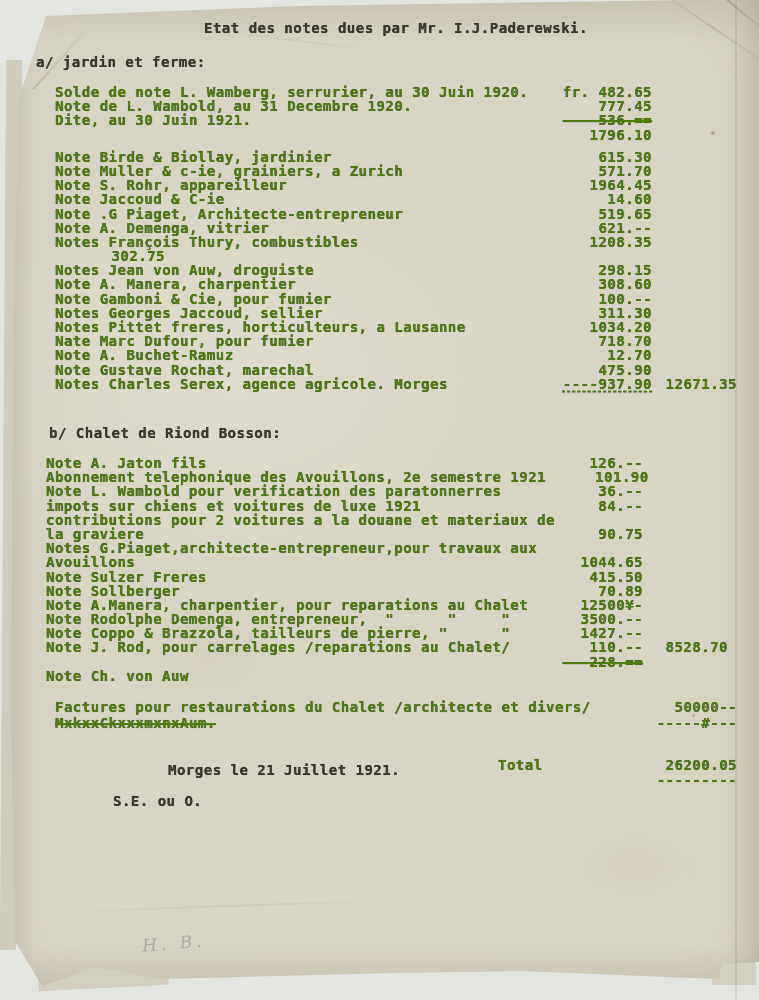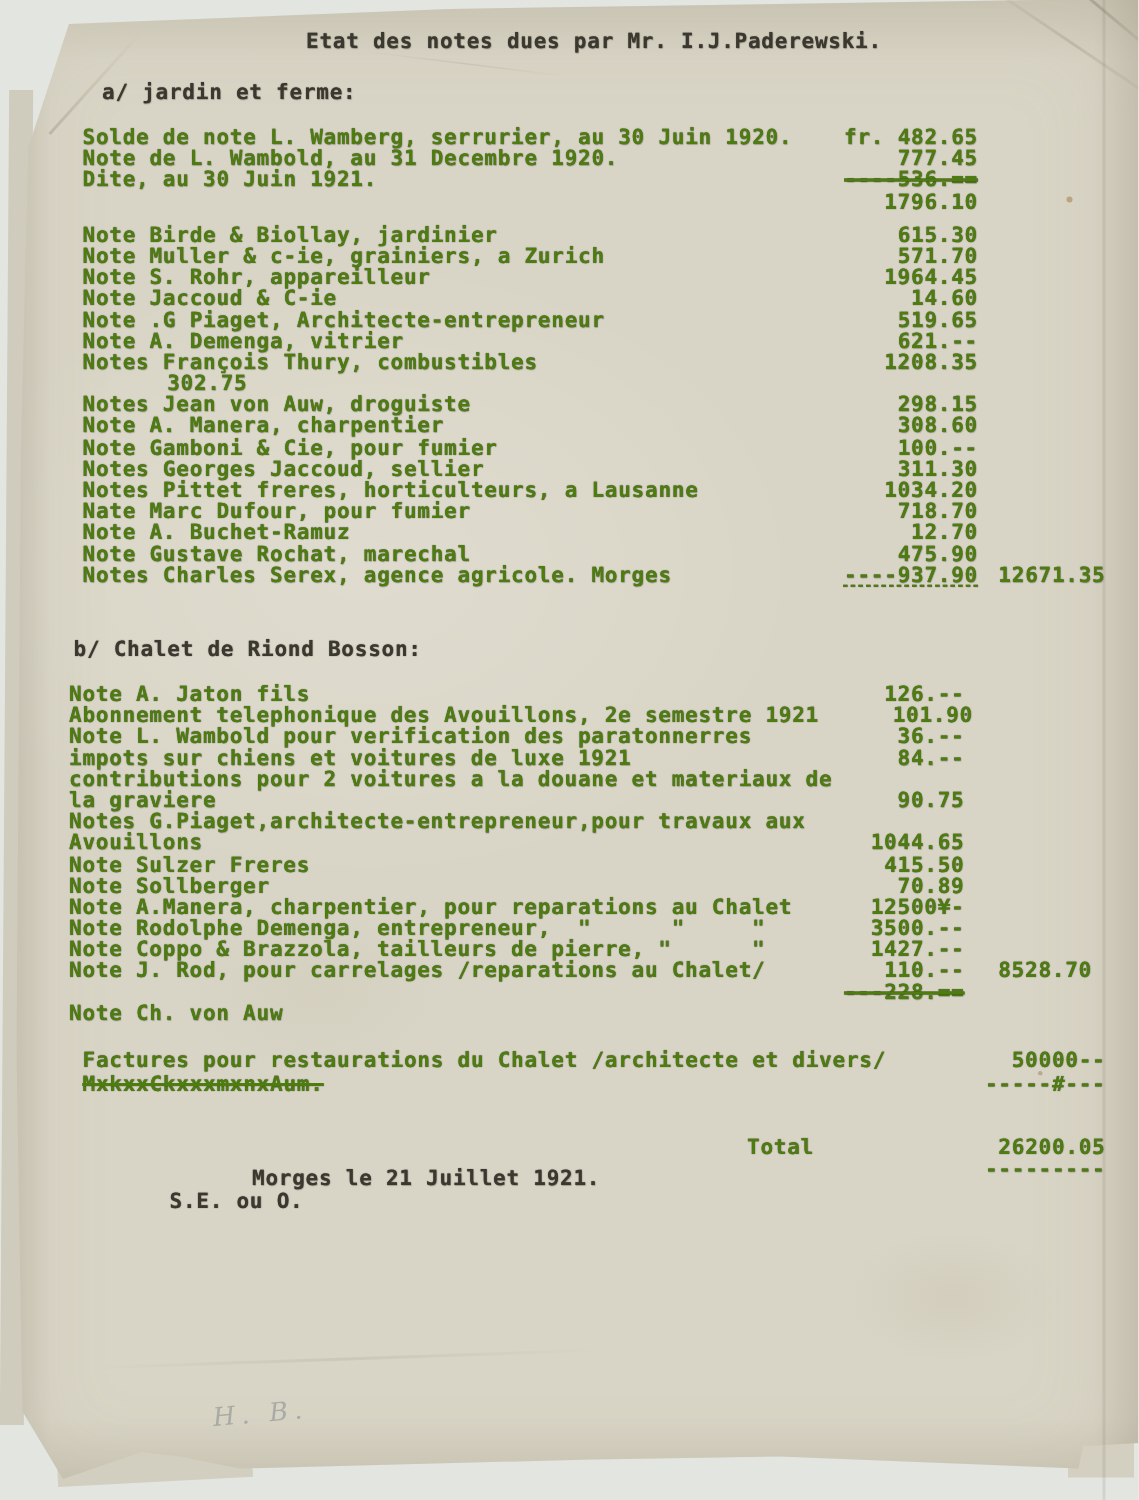--- a/index.html
+++ b/index.html
@@ -78,21 +78,21 @@
   <div class="crease" style="left:18px;top:55px;width:90px;height:1.6px;background:linear-gradient(90deg,rgba(118,110,90,.28),rgba(118,110,90,0));transform:rotate(-48deg);"></div>
   <div class="crease" style="left:240px;top:42px;width:140px;height:1.4px;background:linear-gradient(90deg,rgba(118,110,90,0),rgba(118,110,90,.14),rgba(118,110,90,0));transform:rotate(7deg);"></div>
   <div class="crease" style="left:60px;top:905px;width:340px;height:1.6px;background:linear-gradient(90deg,rgba(118,110,90,0),rgba(118,110,90,.13),rgba(118,110,90,0));transform:rotate(-2deg);"></div>
   <div class="stain" style="left:711px;top:131px;width:4px;height:4px;background:rgba(160,118,66,.5);"></div>
   <div class="stain" style="left:692px;top:714px;width:3px;height:3px;background:rgba(160,118,66,.45);"></div>
   <div class="stain" style="left:560px;top:820px;width:150px;height:90px;background:radial-gradient(rgba(150,140,110,.10),rgba(150,140,110,0) 70%);"></div>
   <div class="stain" style="left:120px;top:600px;width:180px;height:120px;background:radial-gradient(rgba(150,140,110,.07),rgba(150,140,110,0) 70%);"></div>
 
   <div class="type" style="left:204px;top:21px;">Etat des notes dues par Mr. I.J.Paderewski.</div>
 
-  <div class="type" style="left:68px;top:55px;">a/ jardin et ferme:</div>
+  <div class="type" style="left:36px;top:55px;">a/ jardin et ferme:</div>
   <div class="rows" style="left:55px;top:85px;" id="rows-a">
       <div class="row">
         <span class="desc">Solde de note L. Wamberg, serrurier, au 30 Juin 1920.</span>
         <span class="a1">fr. 482.65</span>
         <span class="a2"></span>
       </div>
       <div class="row">
         <span class="desc">Note de L. Wambold, au 31 Decembre 1920.</span>
         <span class="a1">777.45</span>
         <span class="a2"></span>
@@ -292,16 +292,16 @@
       <span class="desc"><span>Total</span></span>
       <span class="a2">26200.05</span>
     </div>
     <div class="row">
       <span class="desc"></span>
       <span class="a2">---------</span>
     </div>
   </div>
 
   <div class="type" style="left:113px;top:794px;">S.E. ou O.</div>
-  <div class="type" style="left:124px;top:779px;padding-left:44px;">Morges le 21 Juillet 1921.</div>
+  <div class="type" style="left:124px;top:763px;padding-left:44px;">Morges le 21 Juillet 1921.</div>
 
   <div class="handwriting" style="left:142px;top:933px;">H. B.</div>
 </div>
 
 </body></html>

